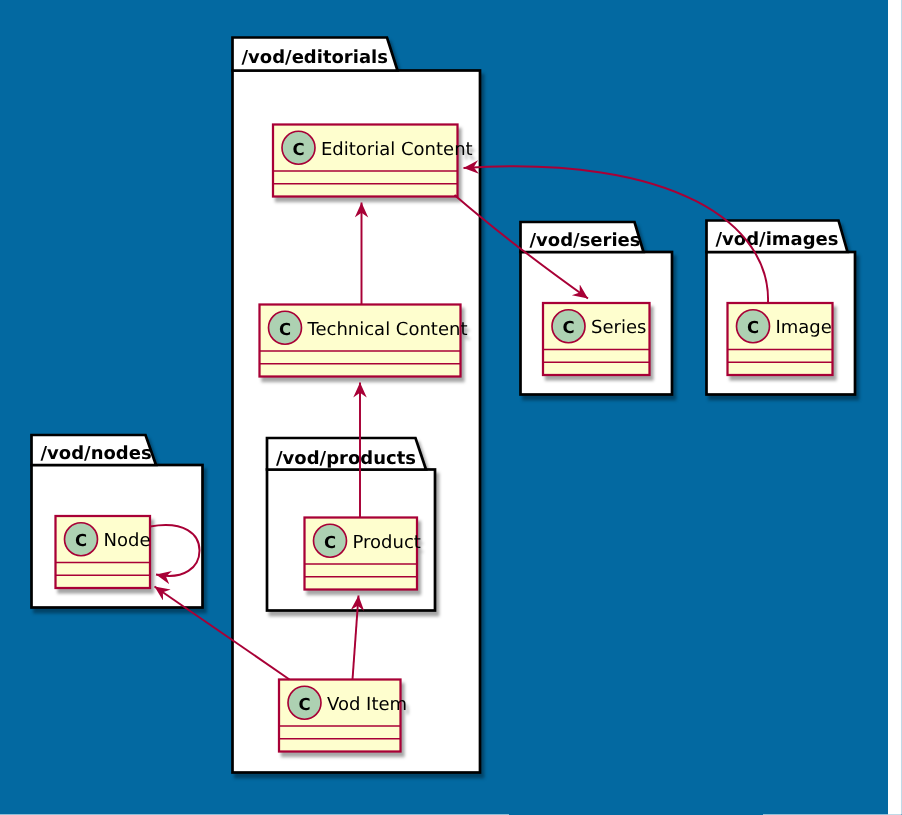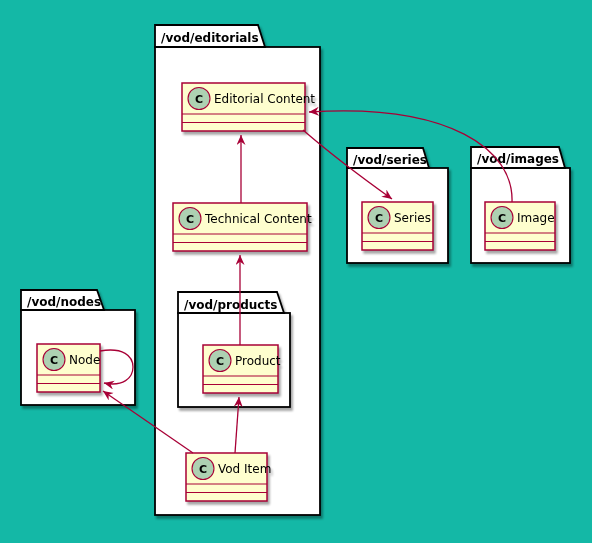--- a/index.html
+++ b/index.html
@@ -1,20 +1,20 @@
 <!DOCTYPE html>
 <html><head>
 <meta charset="utf-8">
 <style>
   html, body { margin: 0; padding: 0; background: #ffffff; }
   .stage {
     position: relative;
     width: 592px;
     height: 543px;
-    background: #14b8a6;
+    background: #0369a1;
     font-family: "DejaVu Sans", "Liberation Sans", sans-serif;
   }
   svg { display: block; }
   .pkg-body, .pkg-tab { fill: #ffffff; stroke: #000000; stroke-width: 1.8; }
   .pkg-label { font: bold 12px "DejaVu Sans", sans-serif; fill: #000000; }
   .cls-box  { fill: #FEFECE; stroke: #A80036; stroke-width: 1.5; }
   .cls-sep  { stroke: #A80036; stroke-width: 1; }
   .cls-circle { fill: #ADD1B2; stroke: #A80036; stroke-width: 1.1; }
   .cls-letter { font: bold 11px "DejaVu Sans", sans-serif; fill: #000000; text-anchor: middle; }
   .cls-name { font: 12px "DejaVu Sans", sans-serif; fill: #000000; }

